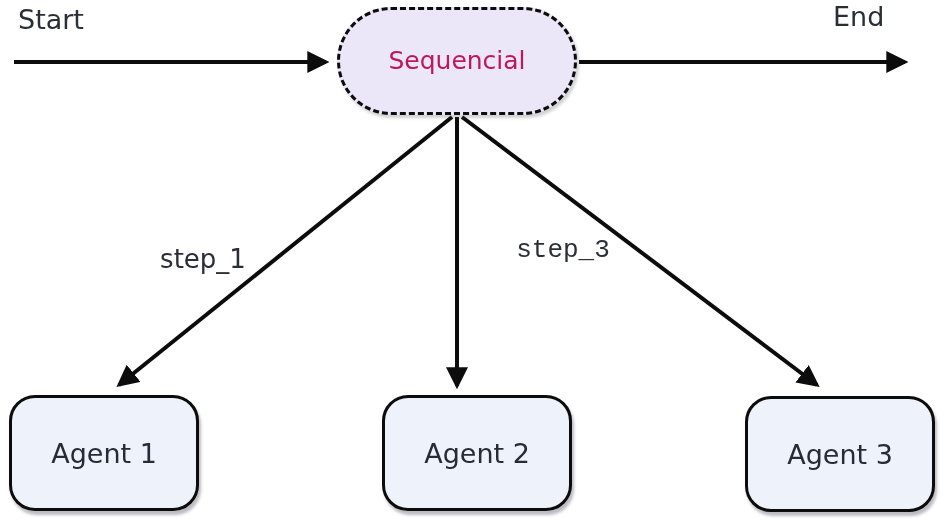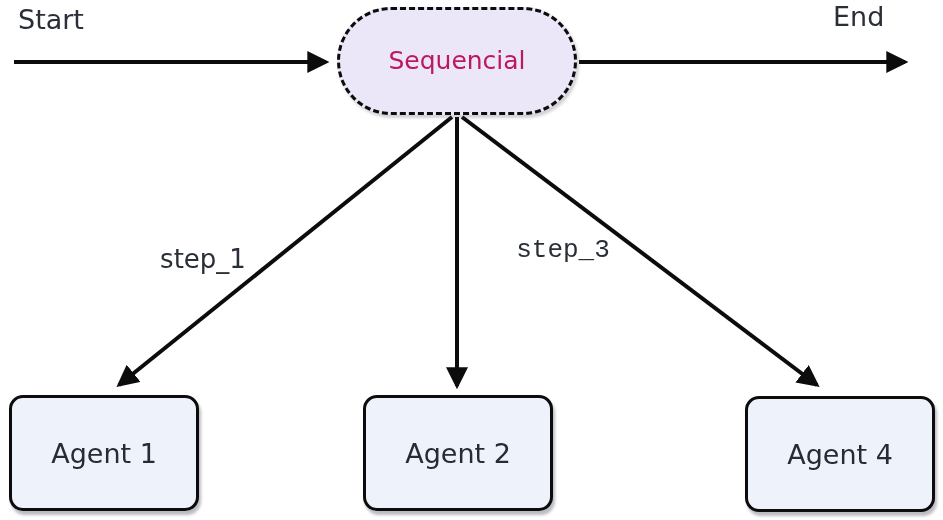--- a/index.html
+++ b/index.html
@@ -53,30 +53,30 @@
     font-size: 25px;
     color: #be185d;
     box-shadow: 2px 3px 3px rgba(70,70,90,0.25);
   }
   .agent-node {
     position: absolute;
     width: 190px; height: 116px;
     box-sizing: border-box;
     background: #edf2fb;
     border: 3.5px solid #0c0c0c;
-    border-radius: 14px;
+    border-radius: 26px;
     display: flex;
     align-items: center;
     justify-content: center;
     font-size: 27px;
     color: #272b35;
     box-shadow: 2px 4px 3px rgba(60,60,80,0.35);
   }
   .agent-1 { left: 9px;   top: 395px; }
-  .agent-2 { left: 363px; top: 395px; }
+  .agent-2 { left: 382px; top: 395px; }
   .agent-3 { left: 745px; top: 396px; }
 </style>
 </head>
 <body>
 
 <div class="canvas">
 
   <svg class="edge-layer" width="943" height="520" viewBox="0 0 943 520" xmlns="http://www.w3.org/2000/svg">
     <defs>
       <marker id="arrowhead" viewBox="0 0 10 10" refX="8.5" refY="5" markerWidth="5.5" markerHeight="5.5" orient="auto">
@@ -105,16 +105,16 @@
 
   <div class="agent-node agent-1">
     <span>Agent 1</span>
   </div>
 
   <div class="agent-node agent-2">
     <span>Agent 2</span>
   </div>
 
   <div class="agent-node agent-3">
-    <span>Agent 4</span>
+    <span>Agent 3</span>
   </div>
 
 </div>
 
 </body></html>

